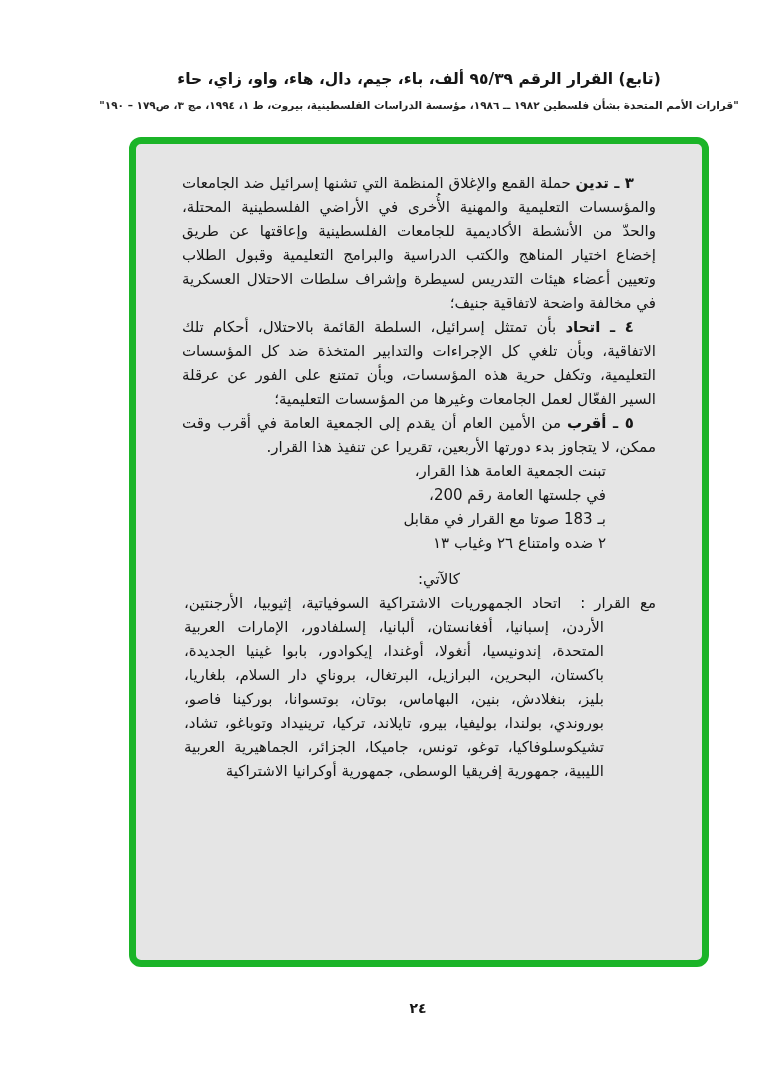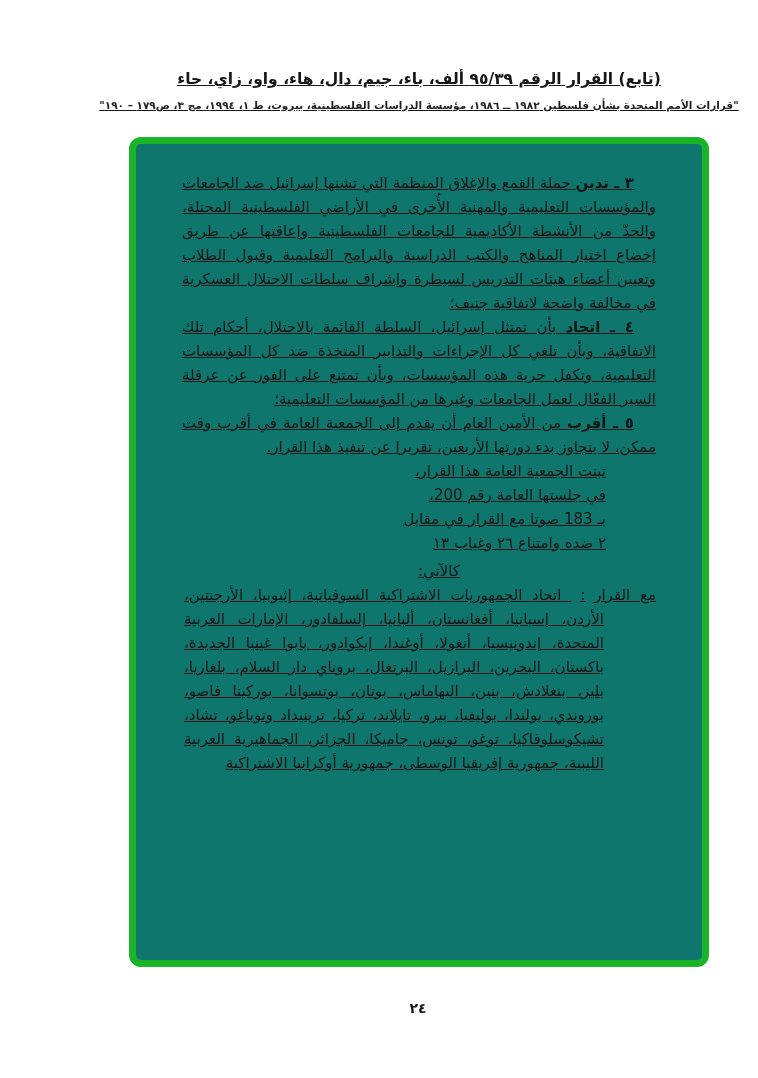--- a/index.html
+++ b/index.html
@@ -10,21 +10,20 @@
     height: 1078px;
     overflow: hidden;
     font-family: "DejaVu Sans", sans-serif;
     color: #161616;
   }
   .page {
     position: relative;
     width: 678px;
     height: 1078px;
     direction: rtl;
-    text-decoration: underline;
   }
   .header {
     text-align: center;
     padding-top: 68px;
   }
   .header-title {
     font-size: 15.5px;
     font-weight: bold;
     line-height: 22px;
     letter-spacing: 0.2px;
@@ -37,37 +36,37 @@
     color: #222;
   }
   .green-box {
     box-sizing: border-box;
     width: 580px;
     height: 830px;
     margin: 24px auto 0 auto;
     border: 7px solid #1bb428;
     border-radius: 12px;
     padding: 27px 46px 0 46px;
-    background: #0f766e;
+    background: #e5e5e5;
   }
   .text-col {
     direction: rtl;
     font-size: 15px;
     line-height: 24px;
     text-align: justify;
   }
   .para {
     margin: 0;
     text-indent: 22px;
   }
   .para .num, .para .kw {
     font-weight: bold;
   }
   .adoption {
-    margin: 0 50px 4px 55px;
+    margin: 0 50px 12px 55px;
     text-align: right;
   }
   .adoption .adoption-line {
     white-space: nowrap;
   }
   .closing-line {
     text-align: center;
     margin-left: 40px;
   }
   .vote {

